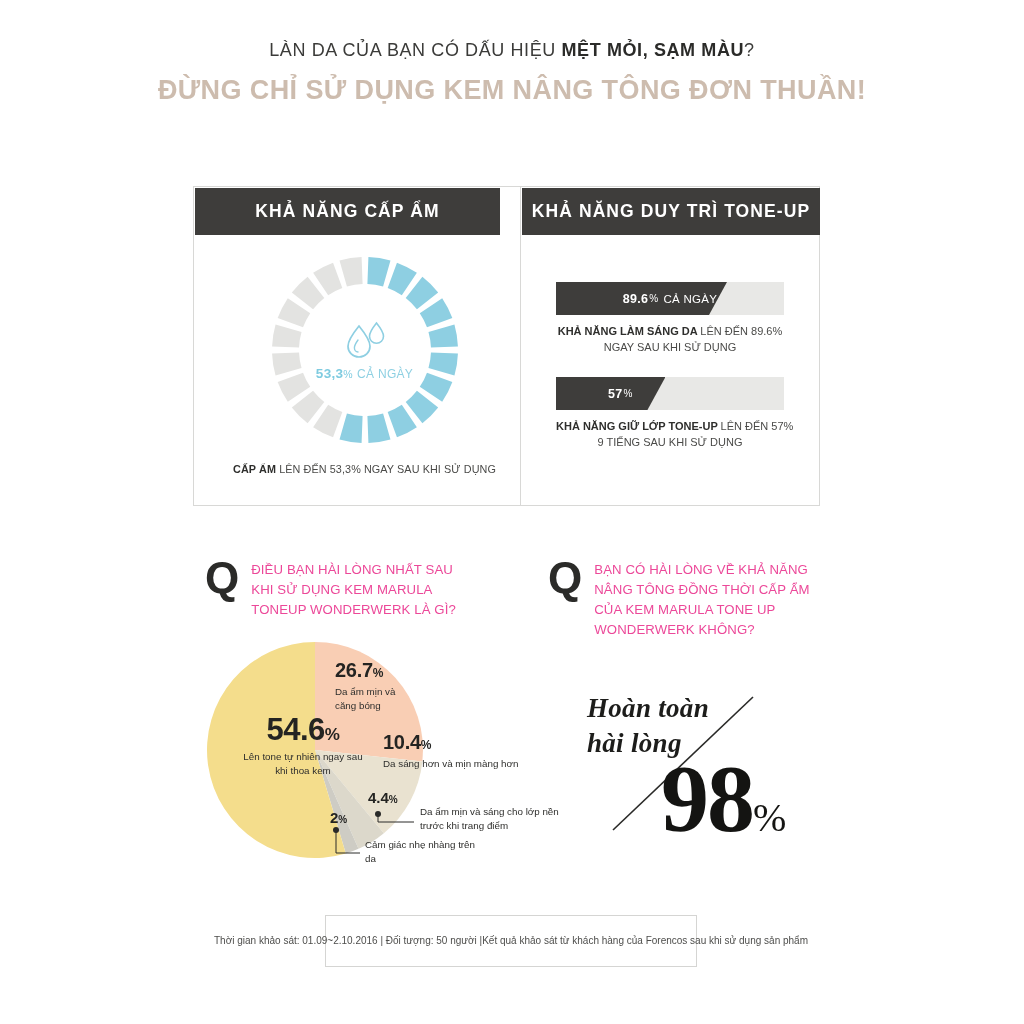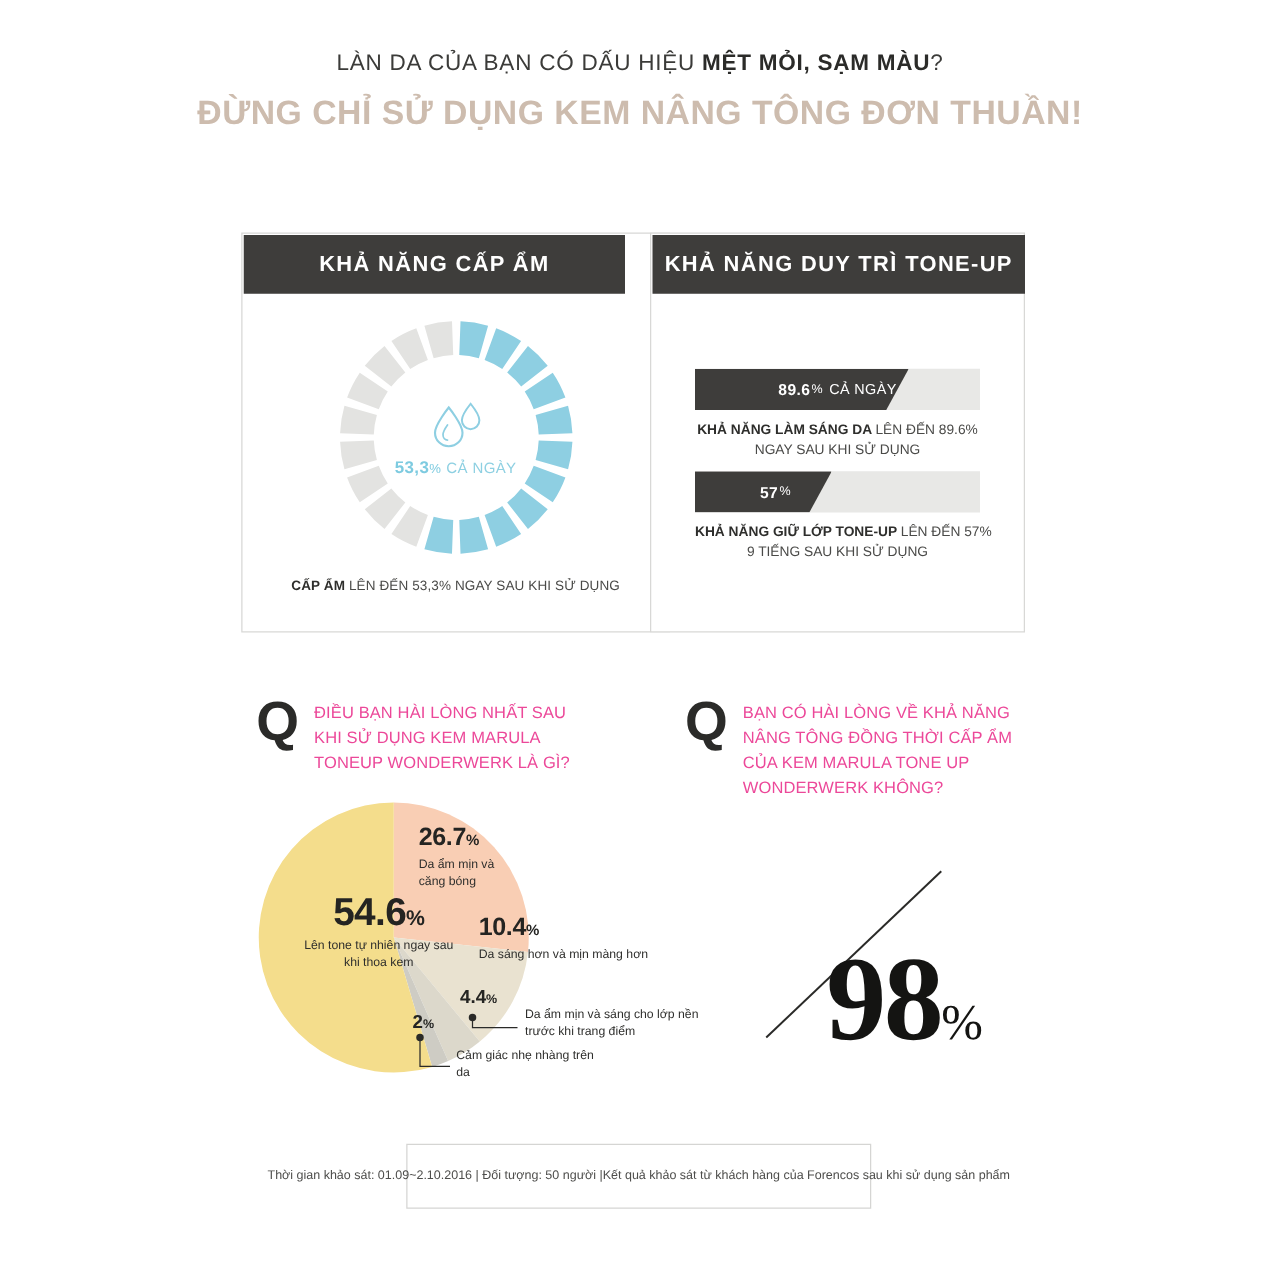--- a/index.html
+++ b/index.html
@@ -59,21 +59,21 @@
   .donut-label .unit{font-size:10.5px;font-weight:400;}
   .donut-label .day{font-weight:400;font-size:12px;color:#8ed0e2;}
   .panel-caption{
     position:absolute;left:0;bottom:30px;width:100%;text-align:center;
     font-size:10.8px;color:#4a4a48;letter-spacing:0.1px;white-space:nowrap;
   }
   .panel-caption b{font-weight:700;color:#2e2e2c;}
 
   
   .bar-block{position:absolute;left:50%;transform:translateX(-50%);width:228px;}
-  #bar-block-1{top:108px;}
+  #bar-block-1{top:95px;}
   #bar-block-2{top:190px;}
   .bar-track{position:relative;width:228px;height:33px;background:#e8e8e6;overflow:hidden;}
   .bar-fill{
     position:absolute;left:0;top:0;height:33px;background:#3e3d3b;
   }
   .bar-fill.slant{clip-path:polygon(0 0,100% 0,calc(100% - 18px) 100%,0 100%);}
   .bar-value{
     position:absolute;left:0;top:0;height:33px;width:100%;
     display:flex;align-items:center;justify-content:center;
     color:#fff;font-size:12.5px;font-weight:700;letter-spacing:0.3px;white-space:nowrap;
@@ -279,20 +279,24 @@
     <div class="pie-txt pie-sm" style="left:130px;top:170px;">
       <span>2</span><span class="u">%</span>
     </div>
     <div class="pie-txt pie-desc" style="left:165px;top:198px;width:110px;">Cảm giác nhẹ nhàng trên da</div>
   </div>
 
   <div id="satisfaction">
     <svg class="sat-slash" width="270" height="180" viewBox="0 0 270 180">
       <line x1="38" y1="145" x2="178" y2="12" stroke="#2a2a28" stroke-width="1.6"></line>
     </svg>
+    <div class="sat-script">
+      <div>Hoàn toàn</div>
+      <div>hài lòng</div>
+    </div>
     <div class="sat-num">
       <span>98</span><span class="u">%</span>
     </div>
   </div>
 
   <div id="footnote">
     <div>Thời gian khảo sát: 01.09~2.10.2016 | Đối tượng: 50 người |</div>
     <div>Kết quả khảo sát từ khách hàng của Forencos sau khi sử dụng sản phẩm</div>
   </div>
 

